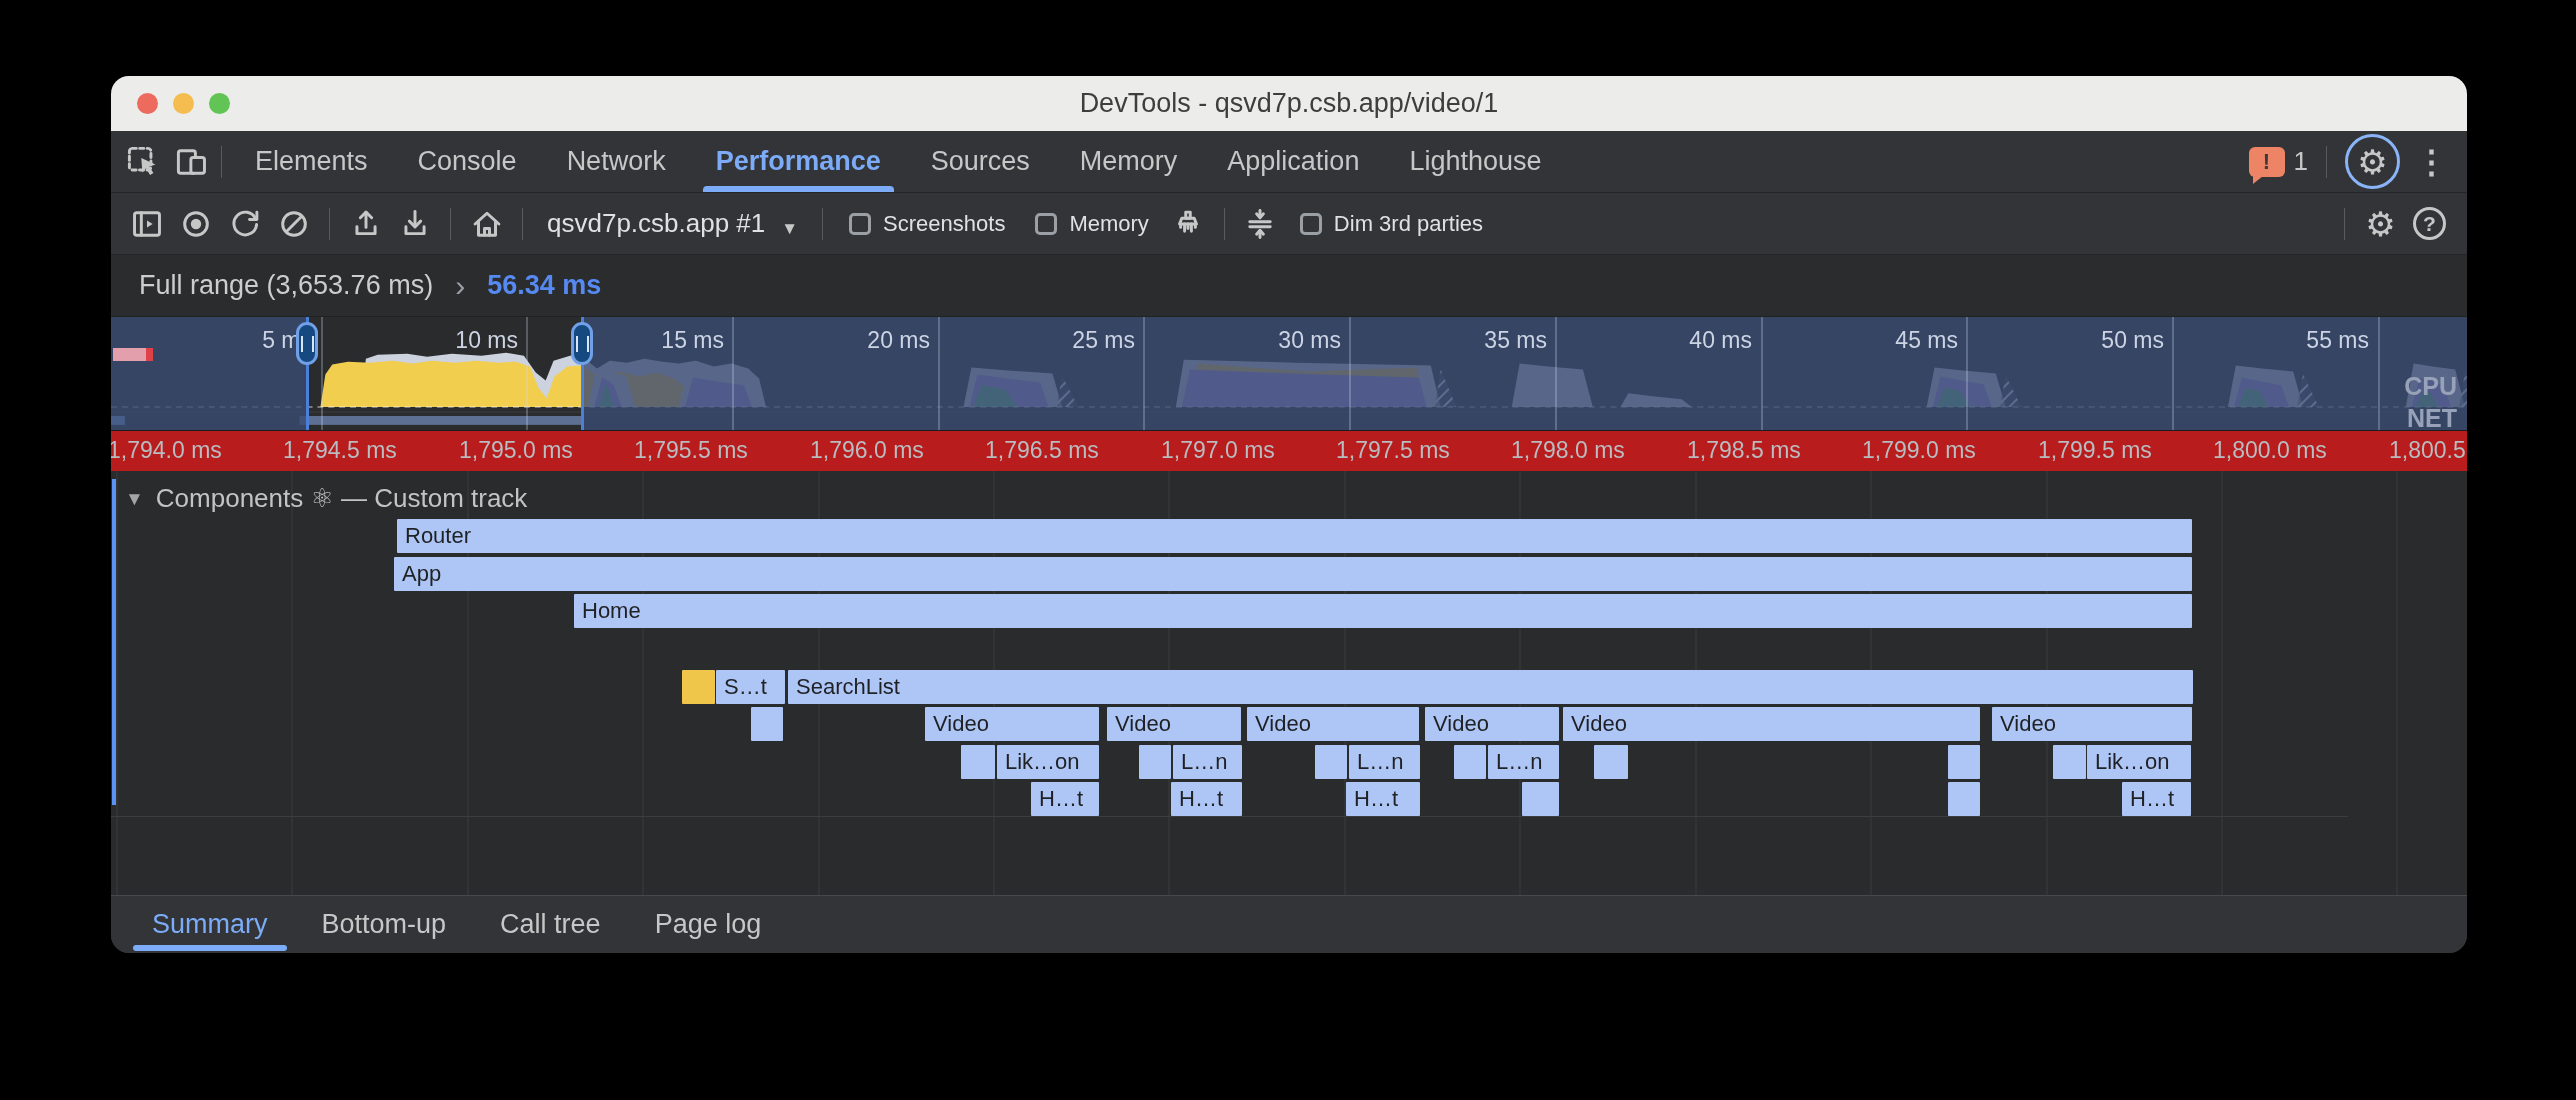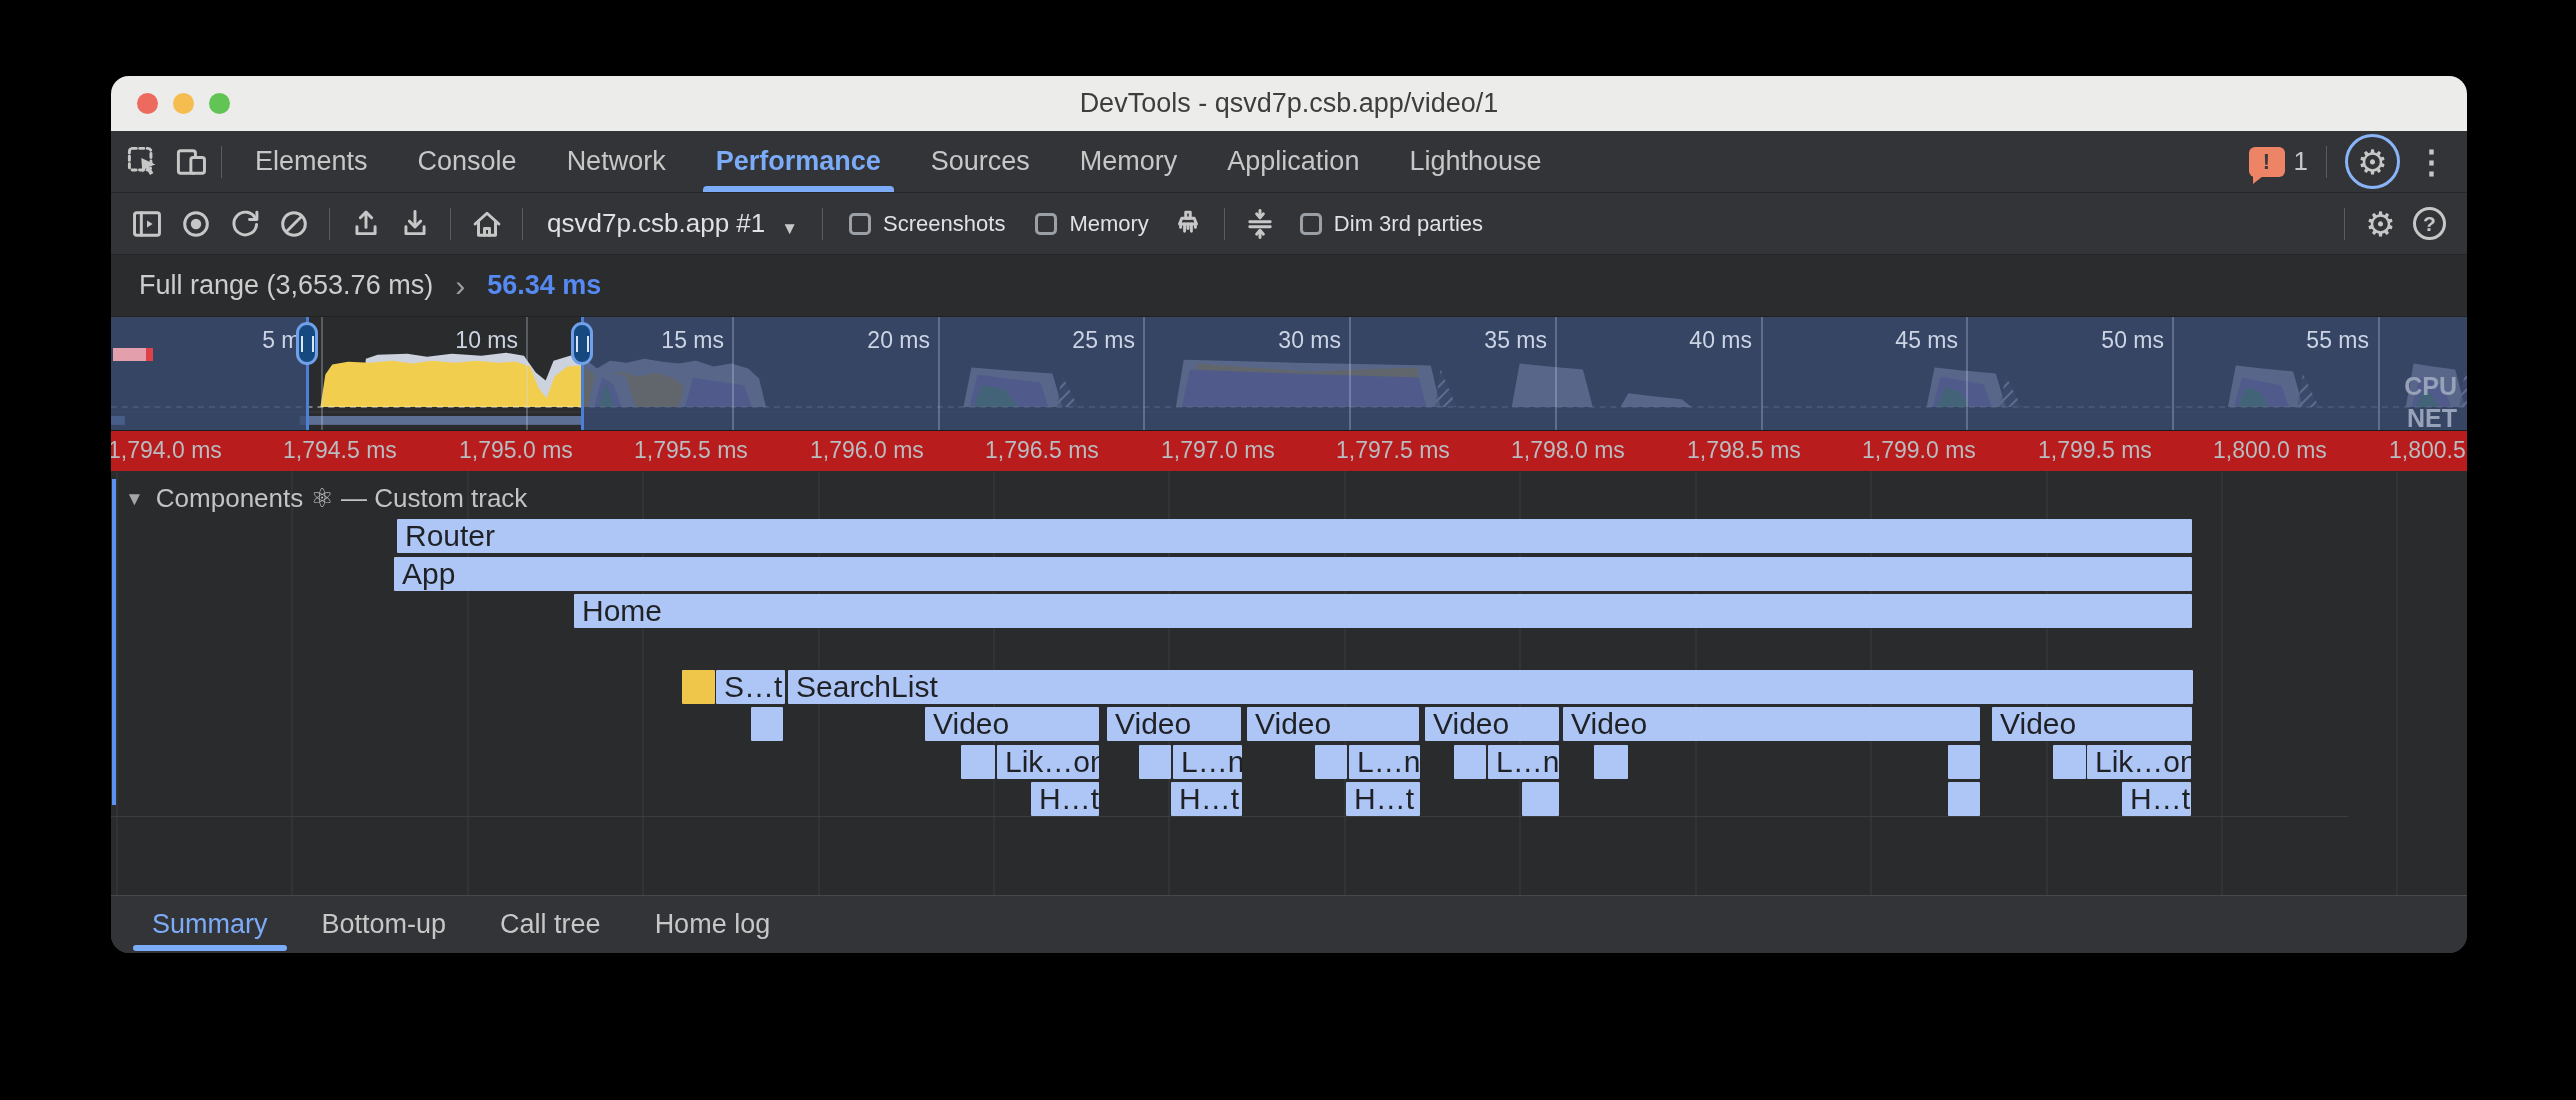--- a/index.html
+++ b/index.html
@@ -59,21 +59,21 @@
   .mm-req i{position:absolute;right:0;top:0;width:7px;height:100%;background:#df4149;display:block;}
   
   .ruler{position:relative;height:40px;background:#b91c1c;flex:0 0 auto;overflow:hidden;}
   .ruler-label{position:absolute;top:6px;font-size:23px;color:#b9bcc0;white-space:nowrap;}
   
   .flame{position:relative;flex:1 1 auto;background:#2a2b2d;overflow:hidden;}
   .fl-grid{position:absolute;top:0;bottom:0;width:2px;background:#323335;}
   .track-header{position:absolute;left:14px;top:12px;font-size:26px;color:#c3c3c3;display:flex;align-items:center;gap:12px;}
   .tri{font-size:19px;color:#a5a5a5;}
   .sel-line{position:absolute;left:1px;top:8px;width:4px;height:326px;background:#5b93f5;}
-  .fl-bar{position:absolute;height:34px;background:#aec6f6;box-sizing:border-box;color:#1f2124;font-size:30px;line-height:34px;
+  .fl-bar{position:absolute;height:34px;background:#aec6f6;box-sizing:border-box;color:#1f2124;font-size:22px;line-height:34px;
     padding-left:8px;overflow:hidden;white-space:nowrap;border-radius:1px;}
   .fl-bar.y{background:#f0c64a;}
   .track-bottom{position:absolute;left:0;right:119px;top:345px;height:1px;background:#3c3d3f;}
   
   .bottomtabs{height:57px;background:#333438;border-top:1px solid #47484b;display:flex;align-items:stretch;padding:0 14px;flex:0 0 auto;}
   .btab{position:relative;display:flex;align-items:center;padding:0 27px;font-size:27px;color:#c7c7c7;}
   .btab.active{color:#7cacf8;}
   .btab.active::after{content:"";position:absolute;left:8px;right:8px;bottom:2px;height:6px;border-radius:4px;background:#7cacf8;}
   svg.ic{stroke:#c7c7c7;stroke-width:2.6;fill:none;stroke-linecap:round;stroke-linejoin:round;}
 </style>
@@ -387,17 +387,17 @@
       <div class="fl-bar" style="left: 1235px; top: 311px; width: 74px;">H…t</div>
       <div class="fl-bar" style="left: 1411px; top: 311px; width: 37px;"></div>
       <div class="fl-bar" style="left: 1837px; top: 311px; width: 32px;"></div>
       <div class="fl-bar" style="left: 2011px; top: 311px; width: 69px;">H…t</div>
     </div>
 
   <div class="bottomtabs">
       <div class="btab active">Summary</div>
       <div class="btab">Bottom-up</div>
       <div class="btab">Call tree</div>
-      <div class="btab">Home log</div>
+      <div class="btab">Page log</div>
     </div>
 
 </div>
 
 
 </body></html>

